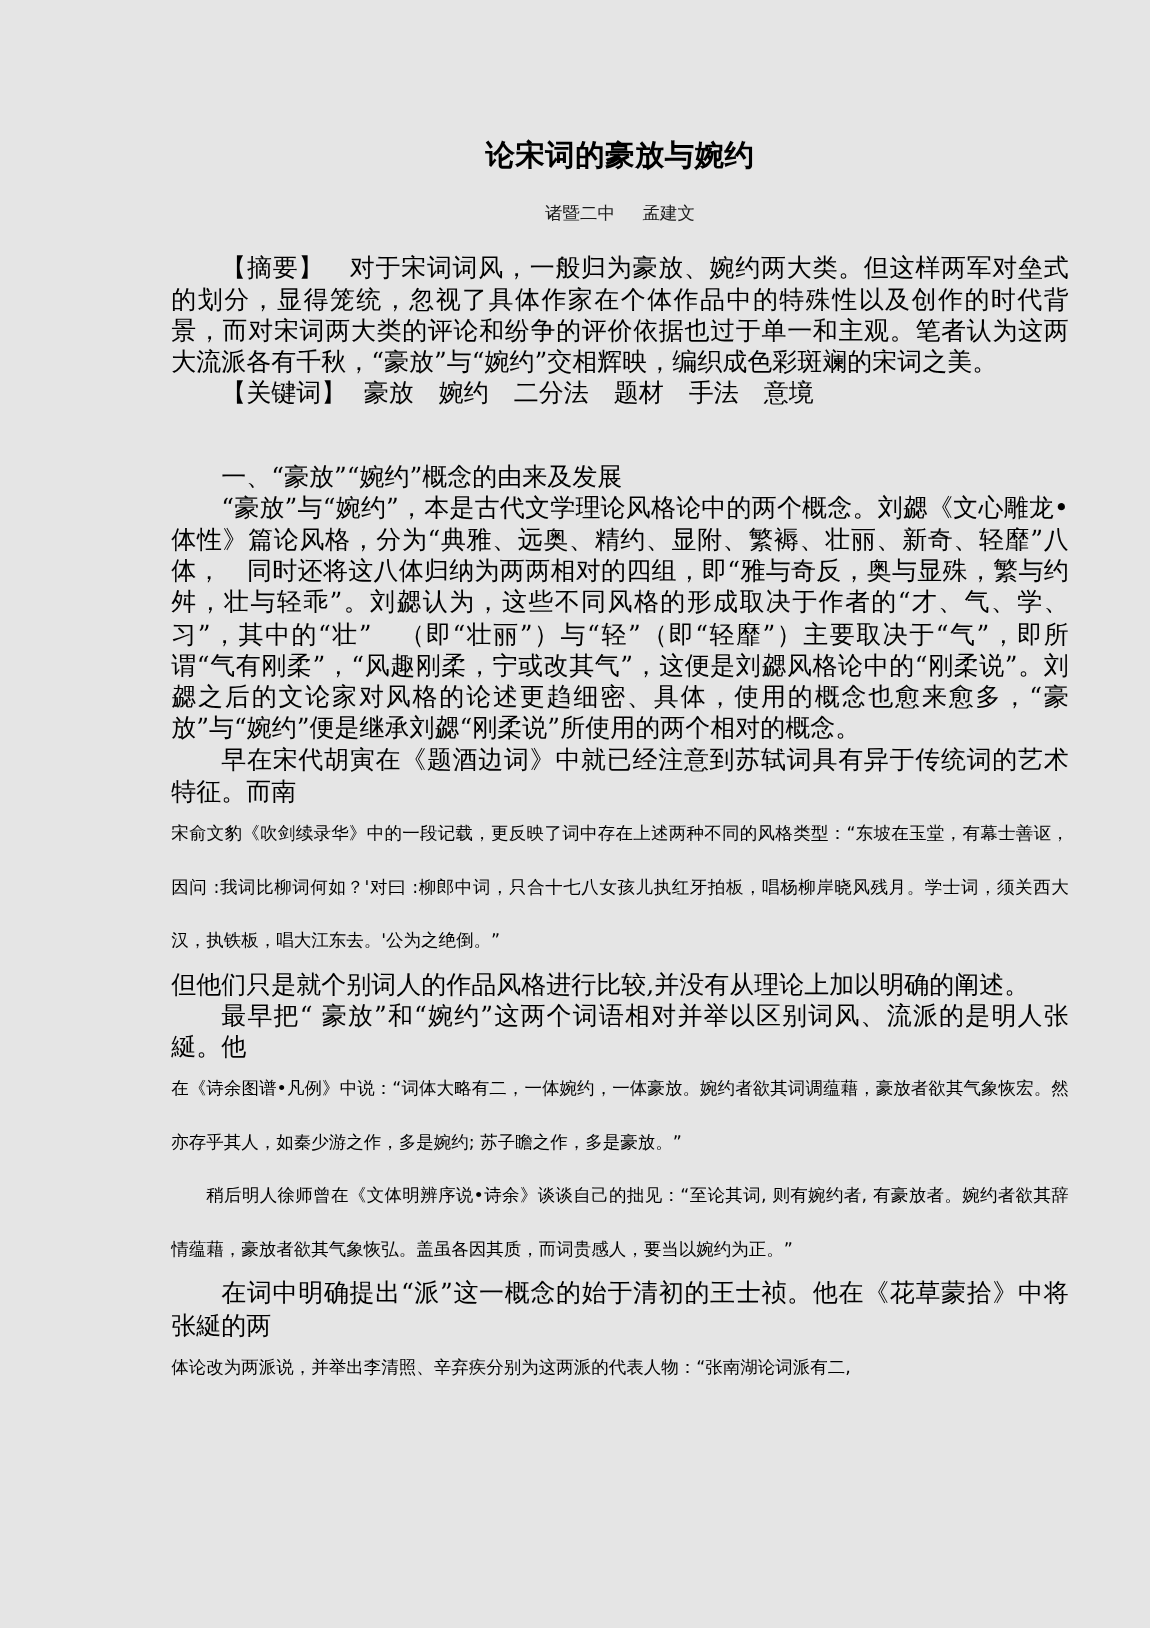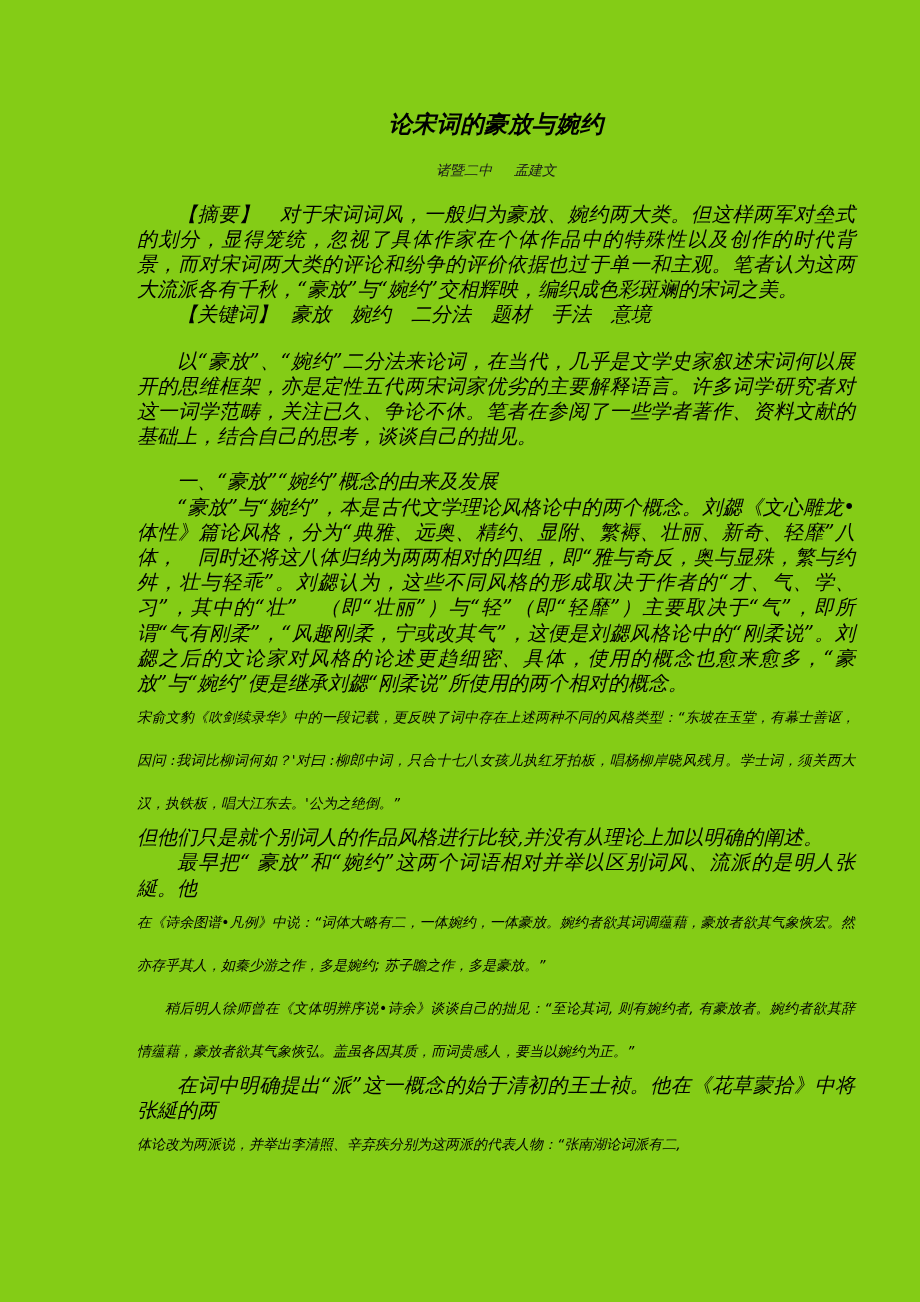--- a/index.html
+++ b/index.html
@@ -8,24 +8,23 @@
     background: #ffffff;
   }
   body {
     font-family: "DejaVu Serif", "Liberation Serif", serif;
     color: #000000;
   }
   #page {
     position: relative;
     width: 920px;
     height: 1302px;
-    background: #84cc16;
+    background: #e5e5e5;
     overflow: hidden;
     box-sizing: border-box;
-    font-style: italic;
   }
   #content {
     position: absolute;
     left: 137px;
     top: 0;
     width: 718px;
   }
 
   
   .doc-title {
@@ -103,28 +102,28 @@
         <span>【摘要】</span><span style="display:inline-block;width:1em;"></span><span>对于宋词词风，一般归为豪放、婉约两大类。但这样两军对垒式的划分，显得笼统，忽视了具体作家在个体作品中的特殊性以及创作的时代背景，而对宋词两大类的评论和纷争的评价依据也过于单一和主观。笔者认为这两大流派各有千秋，“豪放”与“婉约”交相辉映，编织成色彩斑斓的宋词之美。</span>
       </p>
 
       <p class="p-serif indent2">
         <span>【关键词】</span><span style="display:inline-block;width:0.7em;"></span><span>豪放　婉约　二分法　题材　手法　意境</span>
       </p>
     </div>
 
     <div class="gap-para"></div>
 
-    <p class="p-serif indent2">以“豪放”、“婉约”二分法来论词，在当代，几乎是文学史家叙述宋词何以展开的思维框架，亦是定性五代两宋词家优劣的主要解释语言。许多词学研究者对这一词学范畴，关注已久、争论不休。笔者在参阅了一些学者著作、资料文献的基础上，结合自己的思考，谈谈自己的拙见。</p>
 
     <div class="gap-md"></div>
 
     <p class="p-serif indent2">一、“豪放”“婉约”概念的由来及发展</p>
 
     <p class="p-serif indent2">“豪放”与“婉约”，本是古代文学理论风格论中的两个概念。刘勰《文心雕龙•体性》篇论风格，分为“典雅、远奥、精约、显附、繁褥、壮丽、新奇、轻靡”八体，　同时还将这八体归纳为两两相对的四组，即“雅与奇反，奥与显殊，繁与约舛，壮与轻乖”。刘勰认为，这些不同风格的形成取决于作者的“才、气、学、习”，其中的“壮”　（即“壮丽”）与“轻”（即“轻靡”）主要取决于“气”，即所谓“气有刚柔”，“风趣刚柔，宁或改其气”，这便是刘勰风格论中的“刚柔说”。刘勰之后的文论家对风格的论述更趋细密、具体，使用的概念也愈来愈多，“豪放”与“婉约”便是继承刘勰“刚柔说”所使用的两个相对的概念。</p>
 
+    <p class="p-serif indent2">早在宋代胡寅在《题酒边词》中就已经注意到苏轼词具有异于传统词的艺术特征。而南</p>
 
     <p class="p-sans">宋俞文豹《吹剑续录华》中的一段记载，更反映了词中存在上述两种不同的风格类型：“东坡在玉堂，有幕士善讴，因问 :我词比柳词何如？'对曰 :柳郎中词，只合十七八女孩儿执红牙拍板，唱杨柳岸晓风残月。学士词，须关西大汉，执铁板，唱大江东去。'公为之绝倒。”</p>
 
     <p class="p-serif">但他们只是就个别词人的作品风格进行比较,并没有从理论上加以明确的阐述。</p>
 
     <p class="p-serif indent2">最早把“ 豪放”和“婉约”这两个词语相对并举以区别词风、流派的是明人张綖。他</p>
 
     <p class="p-sans">在《诗余图谱•凡例》中说：“词体大略有二，一体婉约，一体豪放。婉约者欲其词调蕴藉，豪放者欲其气象恢宏。然亦存乎其人，如秦少游之作，多是婉约; 苏子瞻之作，多是豪放。”</p>
 
     <p class="p-sans indent2">稍后明人徐师曾在《文体明辨序说•诗余》谈谈自己的拙见：“至论其词, 则有婉约者, 有豪放者。婉约者欲其辞情蕴藉，豪放者欲其气象恢弘。盖虽各因其质，而词贵感人，要当以婉约为正。”</p>

